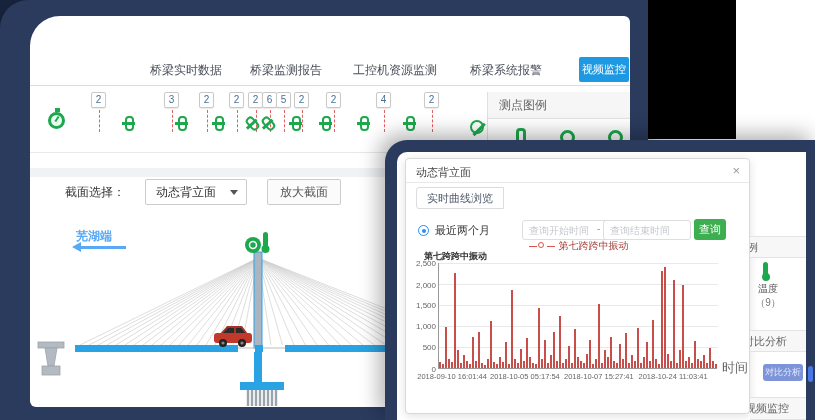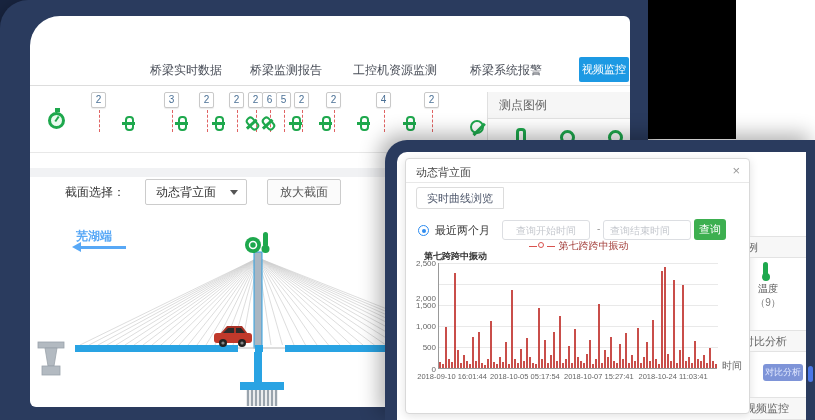--- a/index.html
+++ b/index.html
@@ -99,39 +99,39 @@
   .mtab1 { left:10px; border-radius:3px 0 0 3px; }
   .mtab2 { left:88px; background:#2d8cf0; border-color:#2d8cf0; color:#fff; border-radius:0 3px 3px 0; }
   .radio-dot { position:absolute; left:12px; top:66px; width:11px; height:11px; border:1px solid #2d8cf0;
     border-radius:50%; cursor:pointer; }
   .radio-dot::after { content:""; position:absolute; left:2.5px; top:2.5px; width:4px; height:4px;
     background:#2d8cf0; border-radius:50%; }
   .radio-label { position:absolute; left:29px; top:64px; font-size:11px; color:#333; }
   .q-input { position:absolute; top:61px; width:88px; height:20px; border:1px solid #dcdee2;
     border-radius:3px; font-size:10px; color:#666; padding:0 6px; outline:none; }
   .q-input::placeholder { color:#c5c8ce; }
-  .qi1 { left:96px;text-align:center; } .qi2 { left:197px; }
+  .qi1 { left:116px; } .qi2 { left:197px; }
   .q-sep { position:absolute; left:191px; top:64px; font-size:10px; color:#999; }
   .q-btn { position:absolute; left:288px; top:60px; width:32px; height:21px; background:#3daf50;
     color:#fff; font-size:11px; text-align:center; line-height:21px; border-radius:3px; cursor:pointer; }
 
   .chart-legend { position:absolute; left:0; top:80px; width:345px; text-align:center; font-size:10px; color:#a33e3a; }
   .lg-mark { display:inline-block; width:26px; height:8px; position:relative; margin-right:4px; vertical-align:middle; }
   .lg-mark .ln { position:absolute; top:3.5px; width:8px; height:1.5px; background:#d9534f; }
   .lg-mark .ln.r { right:0; } .lg-mark .ln.l { left:0; }
   .lg-mark .cr { position:absolute; left:9px; top:0; width:6px; height:6px; border:1.5px solid #d9534f; border-radius:50%; }
   .chart-title { position:absolute; left:18px; top:91px; font-size:9px; color:#333; font-weight:bold; }
 
   #plot { position:absolute; left:32px; top:104px; width:279px; height:106px;
     border-left:1px solid #999; border-bottom:1px solid #999; }
   .gridline { position:absolute; left:0; width:279px; height:1px; background:#e9e9e9; }
   .ytick { position:absolute; right:281px; width:30px; text-align:right; font-size:8px; color:#666; }
   .bar { position:absolute; bottom:0; width:2.1px; background:#c23531; opacity:.88; }
   .xtick { position:absolute; top:109px; font-size:7.5px; color:#666; white-space:nowrap; transform:translateX(-50%); }
-  .xname { position:absolute; left:316px; top:200px; font-size:10px; color:#666; }
+  .xname { position:absolute; left:316px; top:200px; font-size:13px; color:#666; }
 
   
   .side-band { position:absolute; left:353px; width:56px; background:#f7f7f7;
     border-bottom:1px solid #e3e3e3; border-top:1px solid #e3e3e3; overflow:hidden;
     font-size:11px; color:#666; line-height:21px; white-space:nowrap; }
   .band1 { top:84px; height:22px; } .band1 span { margin-left:-36px; }
   .band2 { top:178px; height:22px; } .band2 span { margin-left:-7px; }
   .band3 { top:245px; height:23px; } .band3 span { margin-left:-5px; }
   .thermo-ic { position:absolute; left:366px; top:110px; width:5px; height:14px; background:#1ea84d;
     border-radius:3px; }
@@ -333,21 +333,21 @@
 
         <div id="plot">
             <div class="ytick" style="top: 101.5px;">0</div>
             <div class="gridline" style="top: 84.3px;"></div>
             <div class="ytick" style="top: 80.3px;">500</div>
             <div class="gridline" style="top: 63.1px;"></div>
             <div class="ytick" style="top: 59.1px;">1,000</div>
             <div class="gridline" style="top: 41.9px;"></div>
             <div class="ytick" style="top: 37.9px;">1,500</div>
             <div class="gridline" style="top: 20.7px;"></div>
-            <div class="ytick" style="top: 31px;">2,000</div>
+            <div class="ytick" style="top: 18px;">2,000</div>
             <div class="gridline" style="top: -0.5px;"></div>
             <div class="ytick" style="top: -4.5px;">2,500</div>
             <div class="bar" style="left: 0.4px; height: 6.36px;"></div>
             <div class="bar" style="left: 3.4px; height: 3.816px;"></div>
             <div class="bar" style="left: 6.4px; height: 40.704px;"></div>
             <div class="bar" style="left: 9.4px; height: 8.904px;"></div>
             <div class="bar" style="left: 12.4px; height: 5.936px;"></div>
             <div class="bar" style="left: 15.4px; height: 95.4px;"></div>
             <div class="bar" style="left: 18.4px; height: 17.808px;"></div>
             <div class="bar" style="left: 21.4px; height: 5.512px;"></div>

